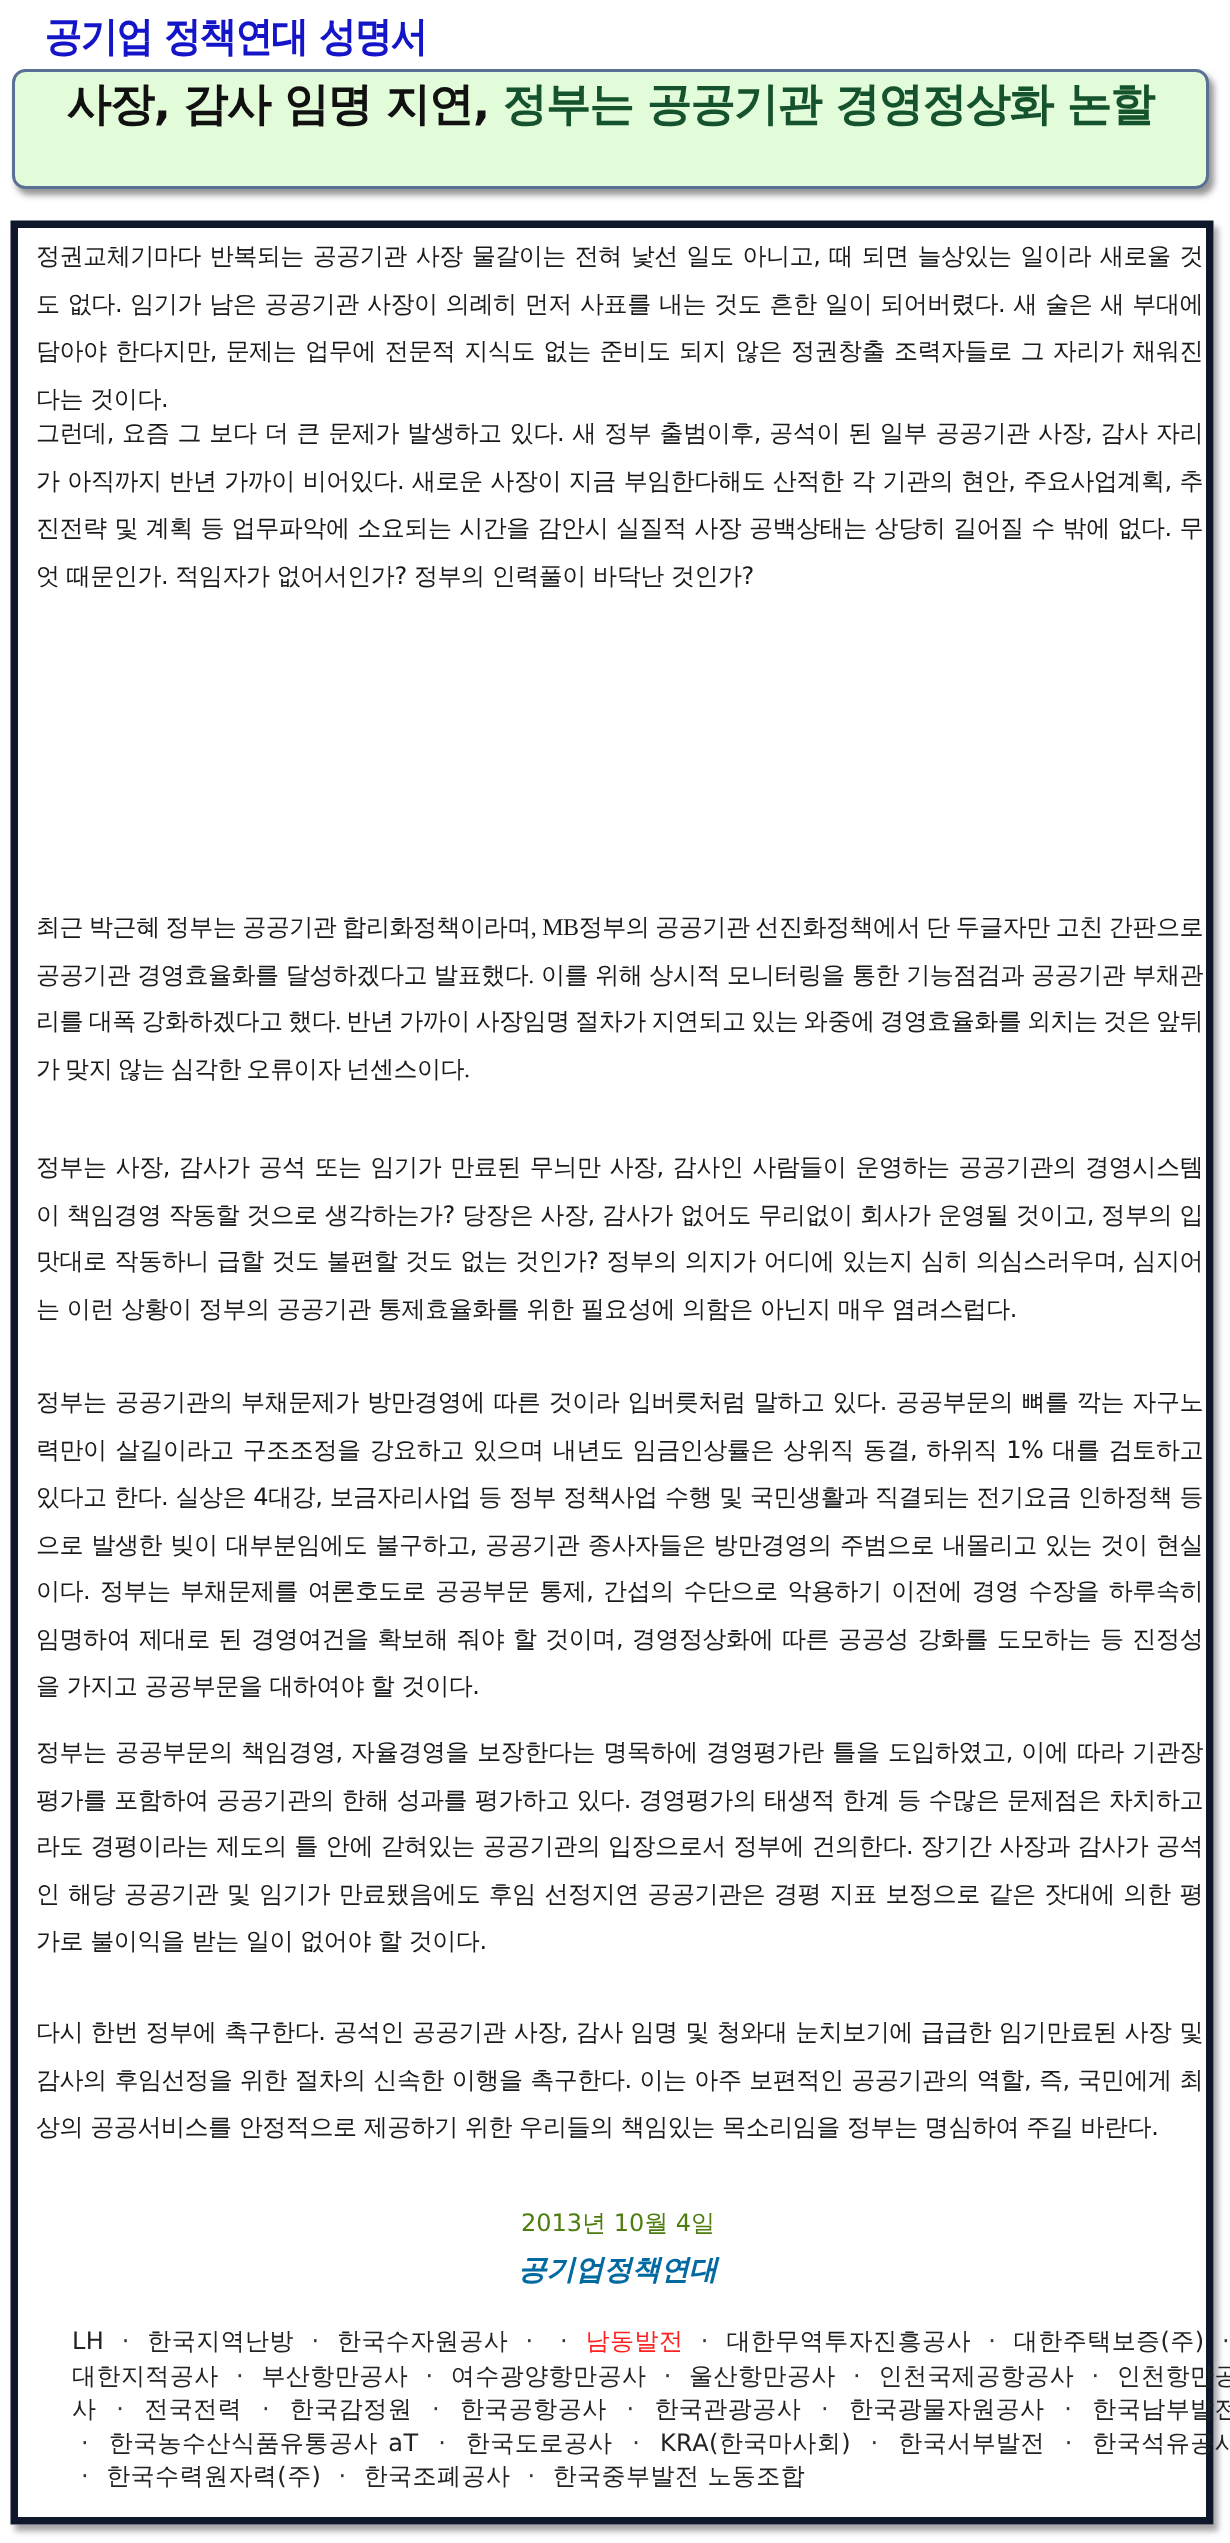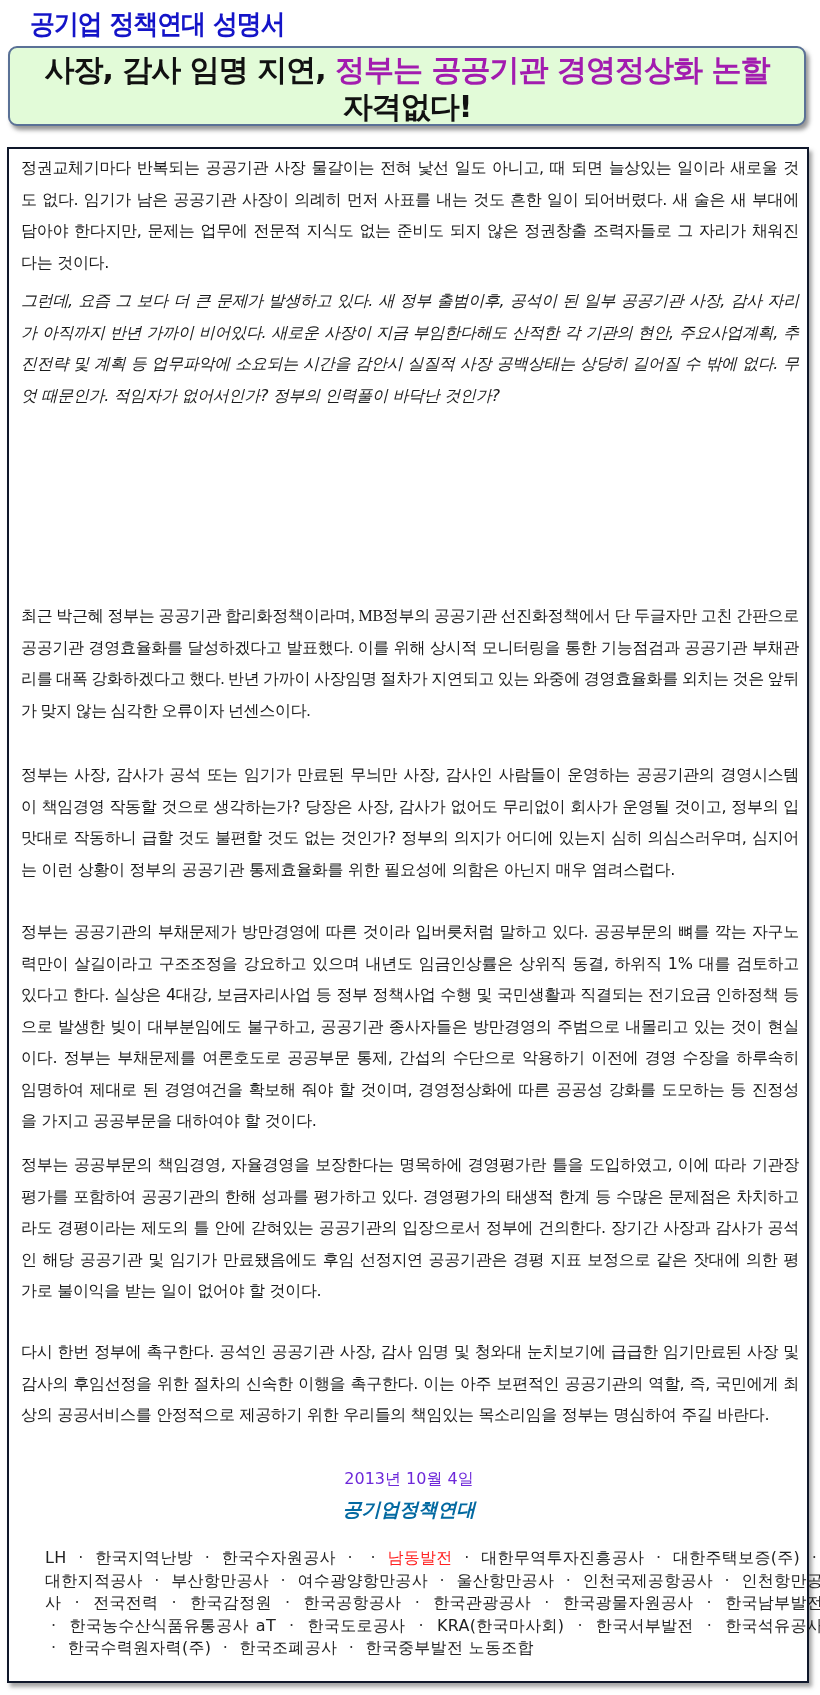--- a/index.html
+++ b/index.html
@@ -43,30 +43,30 @@
     }
     .headline-line {
       font-size: 30px;
       font-weight: bold;
       line-height: 37px;
       letter-spacing: -1px;
       white-space: nowrap;
       color: #111;
     }
     .headline-red {
-      color: #a21caf;
+      color: #14532d;
       margin-top: 41px;
     }
     .body-box {
       position: absolute;
       left: 7px;
       top: 147px;
       width: 802px;
       height: 1536px;
-      border: 2px solid #0f172a;
+      border: 5px solid #0f172a;
       box-shadow: 3px 4px 4px rgba(90,90,90,0.55);
       box-sizing: border-box;
       background: #fff;
     }
     .para {
       position: absolute;
       left: 12px;
       width: 778px;
       font-size: 16px;
       line-height: 31.5px;
@@ -75,21 +75,21 @@
       letter-spacing: -0.3px;
       color: #1a1a1a;
       margin: 0;
     }
     .date-line {
       position: absolute;
       left: 0;
       width: 800px;
       text-align: center;
       font-size: 16px;
-      color: #6d28d9;
+      color: #4d7c0f;
       top: 1320px;
     }
     .signature {
       position: absolute;
       left: 0;
       width: 800px;
       text-align: center;
       font-size: 19px;
       font-weight: bold;
       font-style: italic;
@@ -120,26 +120,25 @@
       color: #ff2020;
     }
   </style>
 </head>
 <body>
 
 <div class="org-title">공기업 정책연대 성명서</div>
 
 <div class="headline-box">
   <div class="headline-line"><span>사장, 감사 임명 지연, </span><span class="headline-red">정부는 공공기관 경영정상화 논할</span></div>
-  <div class="headline-line">자격없다!</div>
 </div>
 
 <div class="body-box">
   <p class="para" style="top:3px;"> 정권교체기마다 반복되는 공공기관 사장 물갈이는 전혀 낯선 일도 아니고, 때 되면 늘상있는 일이라 새로울 것도 없다. 임기가 남은 공공기관 사장이 의례히 먼저 사표를 내는 것도 흔한 일이 되어버렸다. 새 술은 새 부대에 담아야 한다지만, 문제는 업무에 전문적 지식도 없는 준비도 되지 않은 정권창출 조력자들로 그 자리가 채워진다는 것이다.</p>
-  <p class="para" style="top:136px;font-style:italic;">그런데, 요즘 그 보다 더 큰 문제가 발생하고 있다. 새 정부 출범이후, 공석이 된 일부 공공기관 사장, 감사 자리가 아직까지 반년 가까이 비어있다. 새로운 사장이 지금 부임한다해도 산적한 각 기관의 현안, 주요사업계획, 추진전략 및 계획 등 업무파악에 소요되는 시간을 감안시 실질적 사장 공백상태는 상당히 길어질 수 밖에 없다. 무엇 때문인가. 적임자가 없어서인가? 정부의 인력풀이 바닥난 것인가?</p>
+  <p class="para" style="top:121px;">그런데, 요즘 그 보다 더 큰 문제가 발생하고 있다. 새 정부 출범이후, 공석이 된 일부 공공기관 사장, 감사 자리가 아직까지 반년 가까이 비어있다. 새로운 사장이 지금 부임한다해도 산적한 각 기관의 현안, 주요사업계획, 추진전략 및 계획 등 업무파악에 소요되는 시간을 감안시 실질적 사장 공백상태는 상당히 길어질 수 밖에 없다. 무엇 때문인가. 적임자가 없어서인가? 정부의 인력풀이 바닥난 것인가?</p>
   <p class="para" style="top:451px;font-family:Liberation Serif, serif;">최근 박근혜 정부는 공공기관 합리화정책이라며, MB정부의 공공기관 선진화정책에서 단 두글자만 고친 간판으로 공공기관 경영효율화를 달성하겠다고 발표했다. 이를 위해 상시적 모니터링을 통한 기능점검과 공공기관 부채관리를 대폭 강화하겠다고 했다. 반년 가까이 사장임명 절차가 지연되고 있는 와중에 경영효율화를 외치는 것은 앞뒤가 맞지 않는 심각한 오류이자 넌센스이다.</p>
   <p class="para" style="top:610px;">정부는 사장, 감사가 공석 또는 임기가 만료된 무늬만 사장, 감사인 사람들이 운영하는 공공기관의 경영시스템이 책임경영 작동할 것으로 생각하는가? 당장은 사장, 감사가 없어도 무리없이 회사가 운영될 것이고, 정부의 입맛대로 작동하니 급할 것도 불편할 것도 없는 것인가? 정부의 의지가 어디에 있는지 심히 의심스러우며, 심지어는 이런 상황이 정부의 공공기관 통제효율화를 위한 필요성에 의함은 아닌지 매우 염려스럽다.</p>
   <p class="para" style="top:767px;">정부는 공공기관의 부채문제가 방만경영에 따른 것이라 입버릇처럼 말하고 있다. 공공부문의 뼈를 깍는 자구노력만이 살길이라고 구조조정을 강요하고 있으며 내년도 임금인상률은 상위직 동결, 하위직 1% 대를 검토하고 있다고 한다. 실상은 4대강, 보금자리사업 등 정부 정책사업 수행 및 국민생활과 직결되는 전기요금 인하정책 등으로 발생한 빚이 대부분임에도 불구하고, 공공기관 종사자들은 방만경영의 주범으로 내몰리고 있는 것이 현실이다. 정부는 부채문제를 여론호도로 공공부문 통제, 간섭의 수단으로 악용하기 이전에 경영 수장을 하루속히 임명하여 제대로 된 경영여건을 확보해 줘야 할 것이며, 경영정상화에 따른 공공성 강화를 도모하는 등 진정성을 가지고 공공부문을 대하여야 할 것이다.</p>
   <p class="para" style="top:1187px;">다시 한번 정부에 촉구한다. 공석인 공공기관 사장, 감사 임명 및 청와대 눈치보기에 급급한 임기만료된 사장 및 감사의 후임선정을 위한 절차의 신속한 이행을 촉구한다. 이는 아주 보편적인 공공기관의 역할, 즉, 국민에게 최상의 공공서비스를 안정적으로 제공하기 위한 우리들의 책임있는 목소리임을 정부는 명심하여 주길 바란다.</p>
   <p class="para" style="top:1000px;">정부는 공공부문의 책임경영, 자율경영을 보장한다는 명목하에 경영평가란 틀을 도입하였고, 이에 따라 기관장 평가를 포함하여 공공기관의 한해 성과를 평가하고 있다. 경영평가의 태생적 한계 등 수많은 문제점은 차치하고라도 경평이라는 제도의 틀 안에 갇혀있는 공공기관의 입장으로서 정부에 건의한다. 장기간 사장과 감사가 공석인 해당 공공기관 및 임기가 만료됐음에도 후임 선정지연 공공기관은 경평 지표 보정으로 같은 잣대에 의한 평가로 불이익을 받는 일이 없어야 할 것이다.</p>
 
   <div class="date-line">2013년 10월 4일</div>
   <div class="signature">공기업정책연대</div>
 
   <div class="orgs" id="orgs-list"><span class="org-item">LH</span> <span class="org-sep">·</span> <span class="org-item">한국지역난방</span> <span class="org-sep">·</span> <span class="org-item">한국수자원공사</span> <span class="org-sep">·</span> <span class="org-item"></span> <span class="org-sep">·</span> <span class="org-item org-red">남동발전</span> <span class="org-sep">·</span> <span class="org-item">대한무역투자진흥공사</span> <span class="org-sep">·</span> <span class="org-item">대한주택보증(주)</span> <span class="org-sep">·</span> <span class="org-item">대한지적공사</span> <span class="org-sep">·</span> <span class="org-item">부산항만공사</span> <span class="org-sep">·</span> <span class="org-item">여수광양항만공사</span> <span class="org-sep">·</span> <span class="org-item">울산항만공사</span> <span class="org-sep">·</span> <span class="org-item">인천국제공항공사</span> <span class="org-sep">·</span> <span class="org-item">인천항만공사</span> <span class="org-sep">·</span> <span class="org-item">전국전력</span> <span class="org-sep">·</span> <span class="org-item">한국감정원</span> <span class="org-sep">·</span> <span class="org-item">한국공항공사</span> <span class="org-sep">·</span> <span class="org-item">한국관광공사</span> <span class="org-sep">·</span> <span class="org-item">한국광물자원공사</span> <span class="org-sep">·</span> <span class="org-item">한국남부발전</span> <span class="org-sep">·</span> <span class="org-item">한국농수산식품유통공사 aT</span> <span class="org-sep">·</span> <span class="org-item">한국도로공사</span> <span class="org-sep">·</span> <span class="org-item">KRA(한국마사회)</span> <span class="org-sep">·</span> <span class="org-item">한국서부발전</span> <span class="org-sep">·</span> <span class="org-item">한국석유공사</span> <span class="org-sep">·</span> <span class="org-item">한국수력원자력(주)</span> <span class="org-sep">·</span> <span class="org-item">한국조폐공사</span> <span class="org-sep">·</span> <span class="org-item">한국중부발전 노동조합</span> </div>

